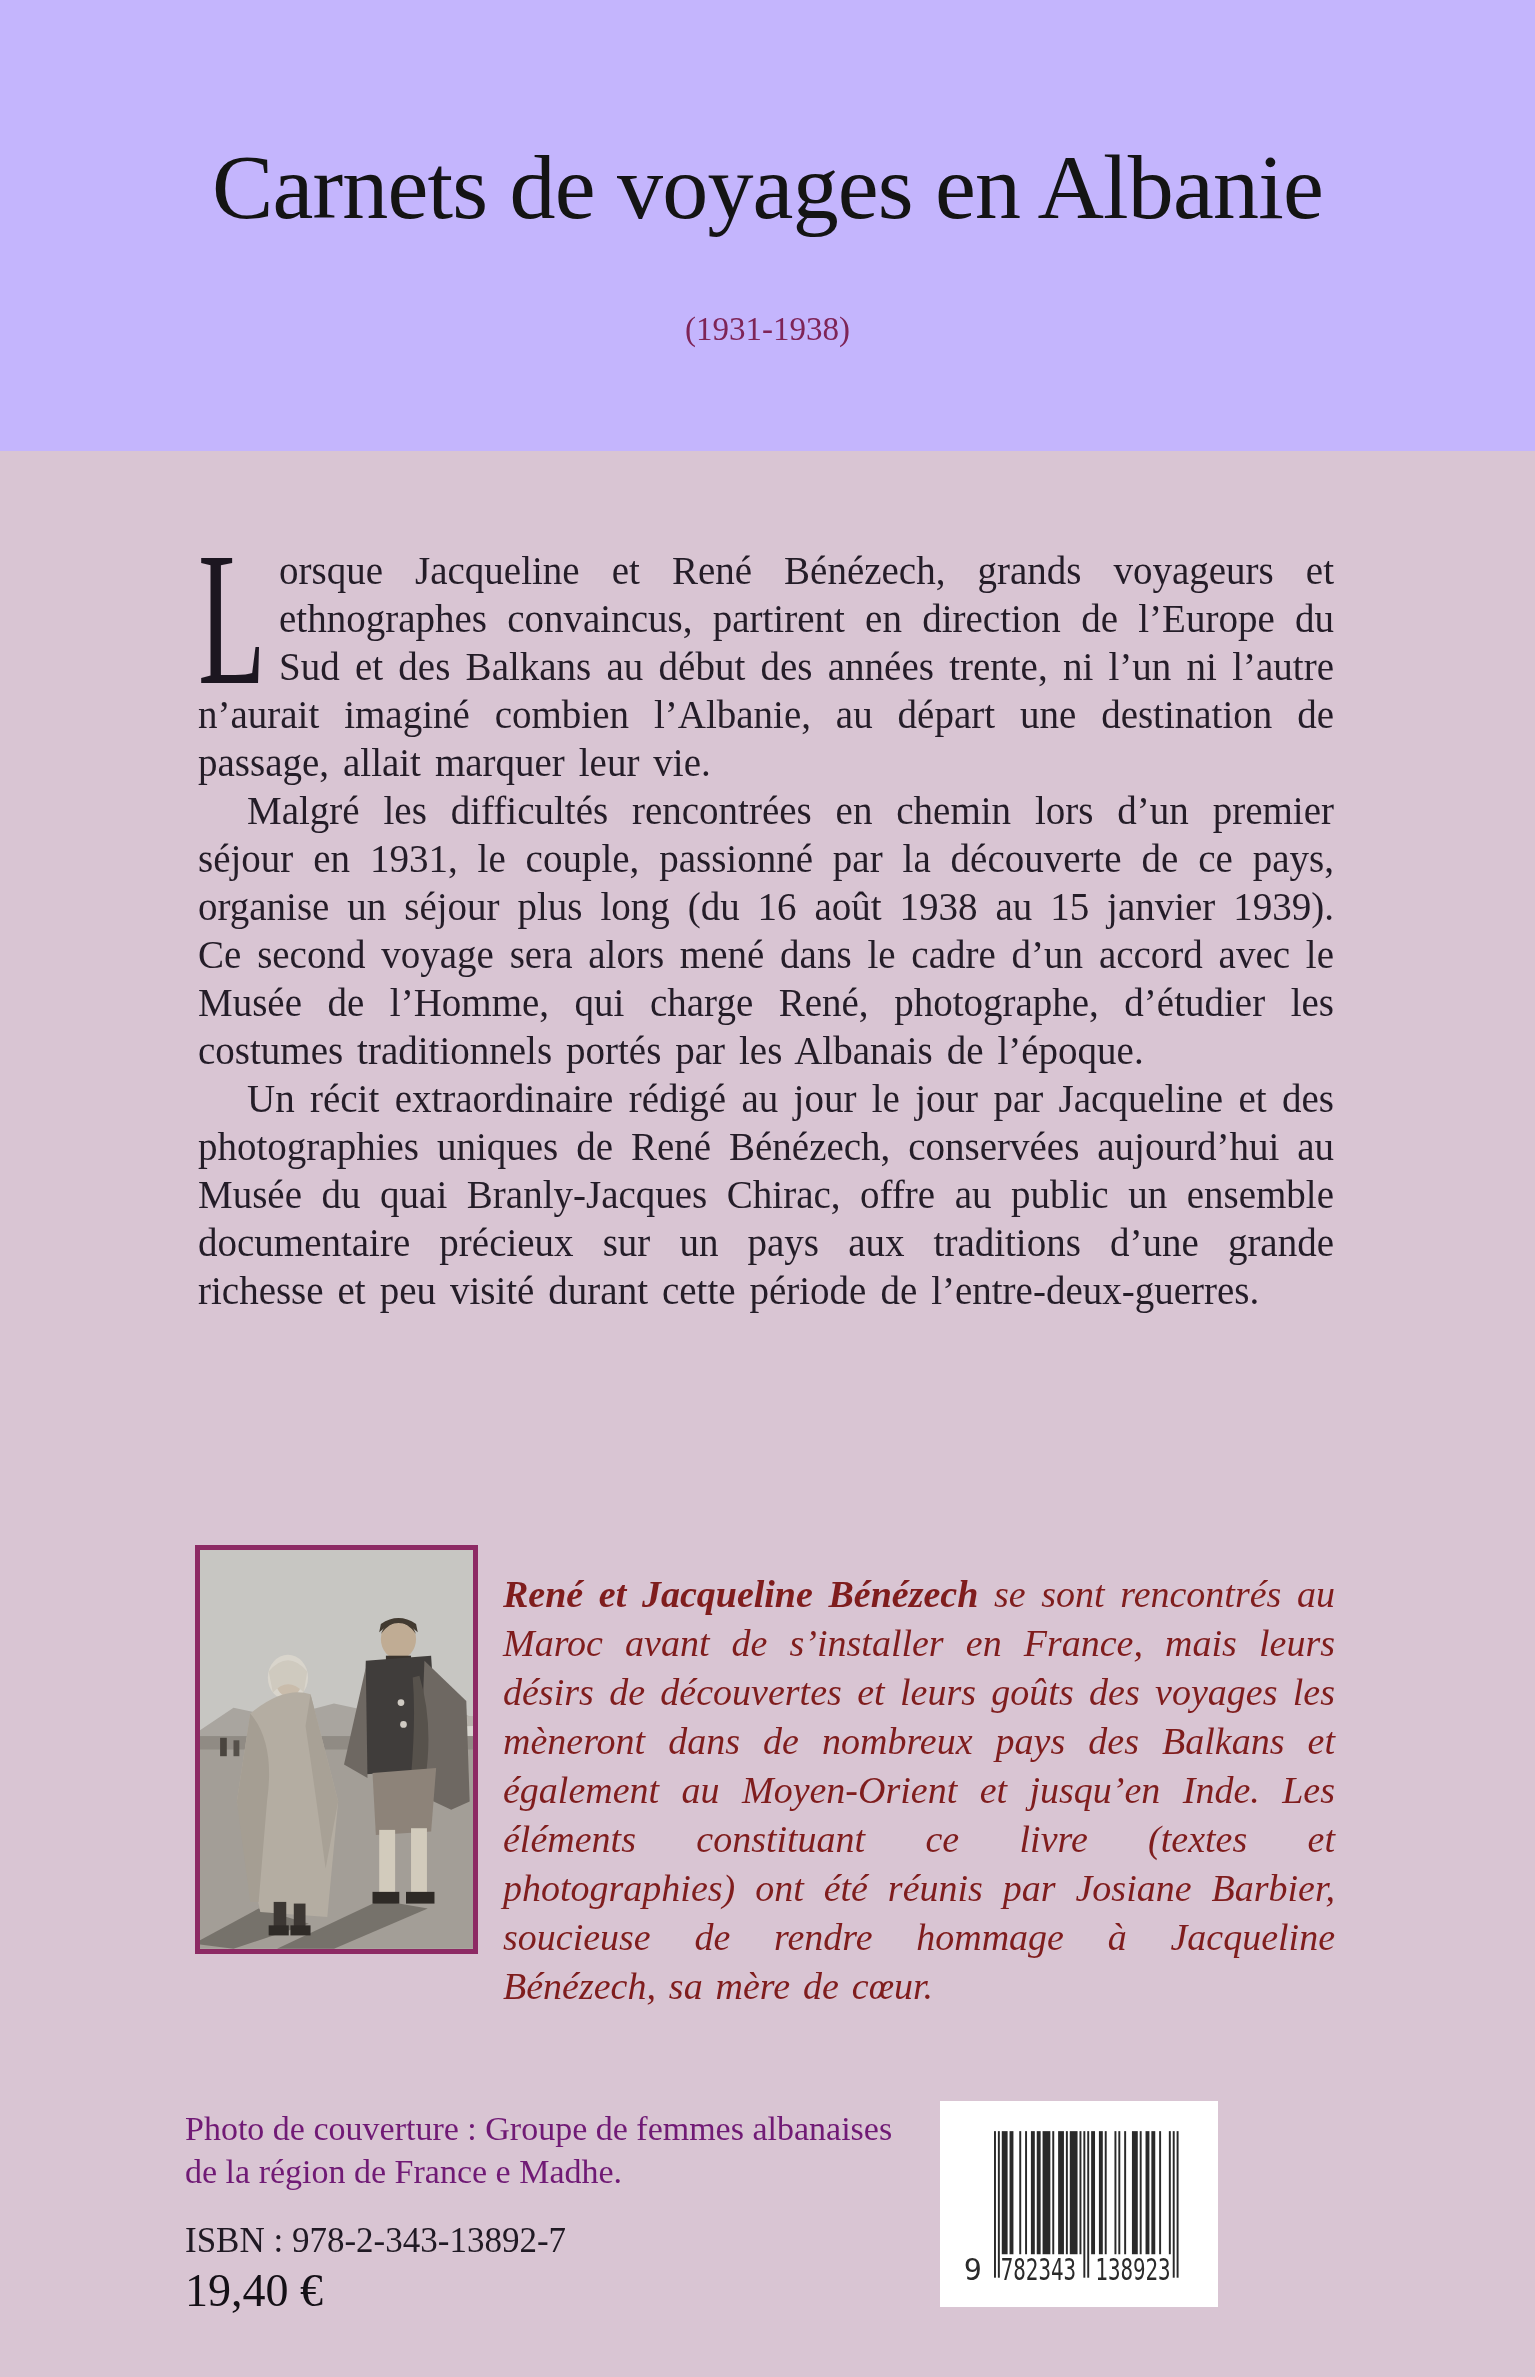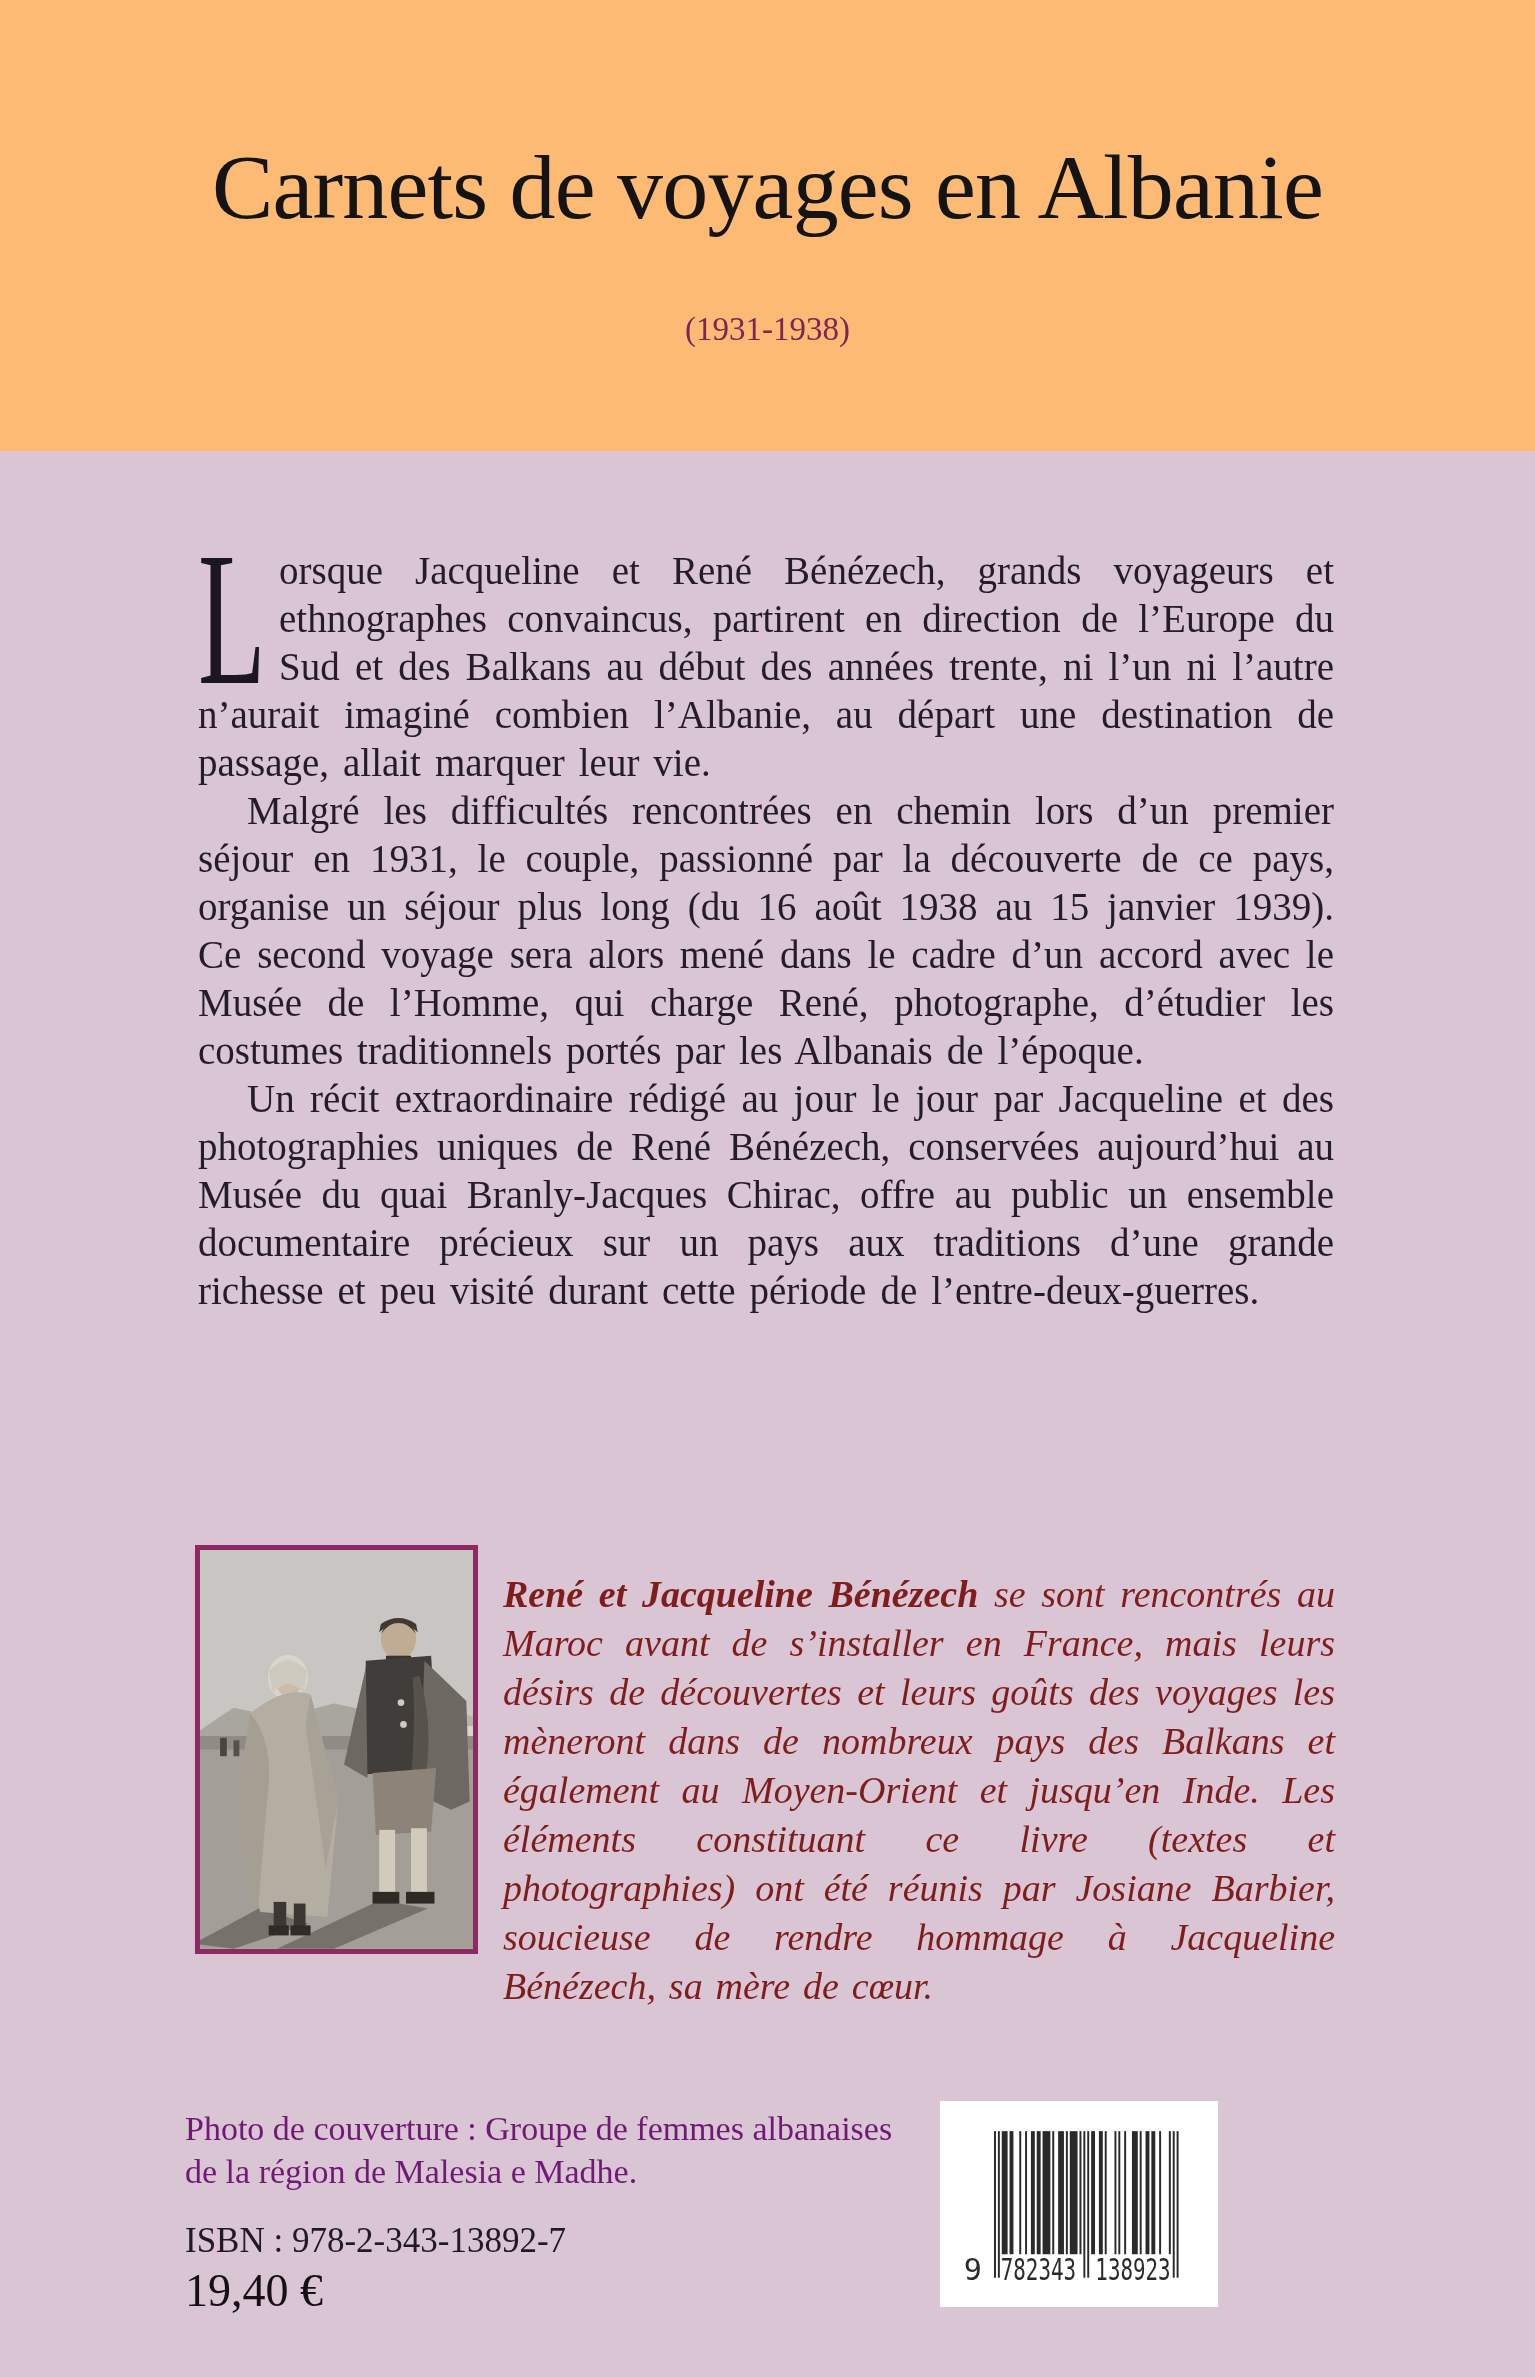--- a/index.html
+++ b/index.html
@@ -1,21 +1,21 @@
 <!DOCTYPE html>
 <html style="font-size:13.4px"><head>
 <meta charset="utf-8">
 <style>
   html,body { margin:0; padding:0; background:#555; }
   .page {
     position:relative; width:1535px; height:2377px;
     background:#d9c5d3; overflow:hidden;
     font-family:"Liberation Serif", serif; color:#241d28;
   }
-  .top-band { position:absolute; left:0; top:0; width:1535px; height:451px; background:#fdba74; }
+  .top-band { position:absolute; left:0; top:0; width:1535px; height:451px; background:#c4b5fd; }
   .title {
     position:absolute; left:0; top:134px; width:1535px; margin:0;
     text-align:center; font-weight:normal; font-size:92px; line-height:107px;
     letter-spacing:-0.8px; color:#141414; white-space:nowrap;
   }
   .subtitle {
     position:absolute; left:0; top:302px; width:1535px;
     text-align:center; font-size:33px; line-height:54px; color:#7e2457;
   }
   .synopsis {
@@ -100,21 +100,21 @@
       <rect x="252" y="332" width="19" height="80" fill="#d2cbbc"></rect>
       <rect x="206" y="408" width="32" height="14" fill="#2e2a26"></rect>
       <rect x="246" y="408" width="34" height="14" fill="#2e2a26"></rect>
     </svg>
   </div>
 
   <p class="bio"><span class="bio-names">René et Jacqueline Bénézech</span><span> se sont rencontrés au Maroc avant de s’installer en France, mais leurs désirs de découvertes et leurs goûts des voyages les mèneront dans de nombreux pays des Balkans et également au Moyen-Orient et jusqu’en Inde. Les éléments constituant ce livre (textes et photographies) ont été réunis par Josiane Barbier, soucieuse de rendre hommage à Jacqueline Bénézech, sa mère de cœur.</span></p>
 
   <div class="caption">
     <div>Photo de couverture : Groupe de femmes albanaises</div>
-    <div>de la région de Malesia e Madhe.</div>
+    <div>de la région de France e Madhe.</div>
   </div>
 
   <div class="isbn">ISBN : 978-2-343-13892-7</div>
   <div class="price">19,40 €</div>
 
   <div class="barcode-box">
     <svg id="barcode-svg" viewBox="0 0 331 246">
         <rect x="64.00" y="36" width="2.32" height="175" fill="#2a2a2a"></rect>
         <rect x="68.64" y="36" width="2.32" height="175" fill="#2a2a2a"></rect>
         <rect x="73.28" y="36" width="6.96" height="147" fill="#2a2a2a"></rect>

